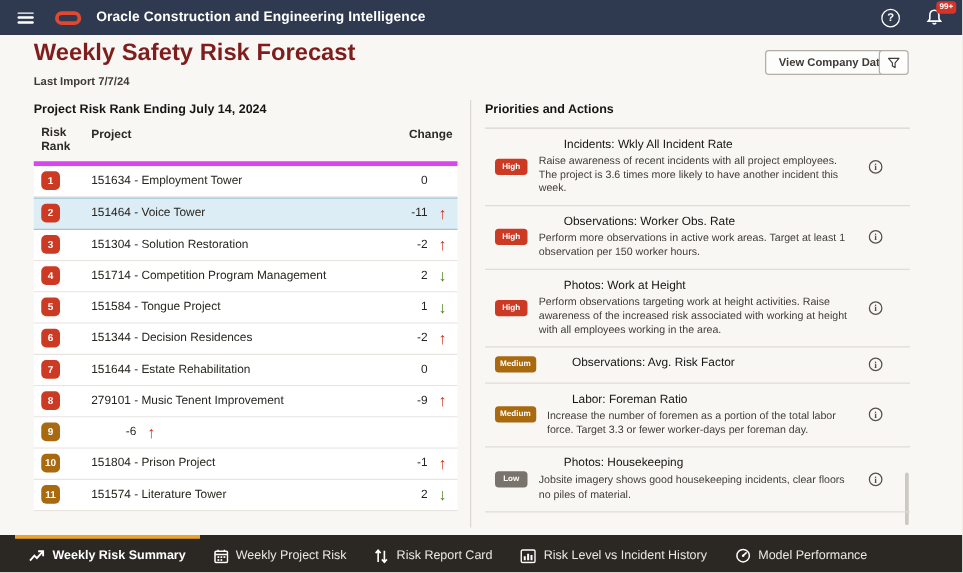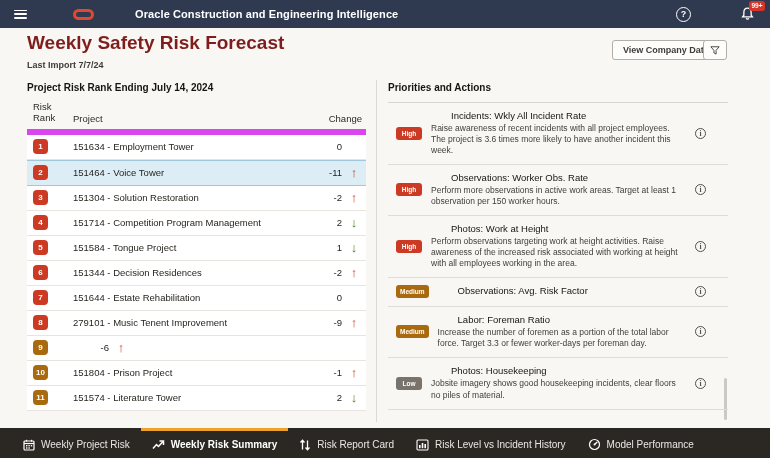--- a/index.html
+++ b/index.html
@@ -2,21 +2,21 @@
 <html style="--navy: #2f3a50; --red: #cd3a24; --amber: #a8690f; --green: #567e2b; --yellow: #eea42a; --sel: #ddedf6;"><head>
 <meta charset="utf-8">
 <style>
   html,body{margin:0;padding:0;background:#e8e6e2;}
   *{box-sizing:border-box;}
   .frame{position:relative;width:770px;height:458px;background:#f9f7f4;overflow:hidden;
          font-family:"Liberation Sans",sans-serif;color:#1d1b1a;}
 
   
   .topbar{position:absolute;top:0;left:0;width:770px;height:28px;background:var(--navy,#2f3a50);
-          display:flex;align-items:center;padding:0 14px;gap:29px;}
+          display:flex;align-items:center;padding:0 14px;}
   .hamburger{width:13px;height:9px;display:flex;flex-direction:column;justify-content:space-between;cursor:pointer;}
   .hamburger span{display:block;height:1.6px;background:#fff;border-radius:1px;}
   .oracle-logo{width:21px;height:11px;border:3px solid #e0492f;border-radius:7px;margin-left:17px;}
   .app-title{color:#fff;font-size:11px;font-weight:bold;margin-left:12px;letter-spacing:.1px;}
   .topbar .spacer{flex:1;}
   .help-btn{width:15px;height:15px;border:1.4px solid #fff;border-radius:50%;color:#fff;
             font-size:9px;font-weight:bold;display:flex;align-items:center;justify-content:center;margin-right:20px;cursor:pointer;}
   .bell-wrap{position:relative;width:16px;height:16px;cursor:pointer;}
   .notif-badge{position:absolute;top:-5px;left:9px;background:#d63427;color:#fff;font-size:6.5px;
                font-weight:bold;padding:1.5px 2.5px;border-radius:3px;line-height:1;}
@@ -26,22 +26,22 @@
   .last-import{position:absolute;left:27px;top:60px;font-size:9px;font-weight:bold;color:#3f3c38;}
   .view-data-btn{position:absolute;left:612px;top:40px;height:20px;padding:0 10px;background:#fdfdfc;
                  border:1px solid #b3aea8;border-radius:3px;font-size:9px;font-weight:bold;color:#3f3c38;
                  display:flex;align-items:center;cursor:pointer;font-family:inherit;}
   .filter-btn{position:absolute;left:703px;top:40px;width:24px;height:20px;background:#fdfdfc;
               border:1px solid #b3aea8;border-radius:3px;display:flex;align-items:center;justify-content:center;cursor:pointer;}
 
   
   .left-panel{position:absolute;left:27px;top:82px;width:339px;}
   .section-title{font-size:10px;font-weight:bold;color:#161513;}
-  .thead{display:flex;align-items:flex-end;margin-top:9px;padding-bottom:5px;border-bottom:6px solid #d946ef;
-         font-size:9.5px;font-weight:normal;color:#2c2a27;}
+  .thead{display:flex;margin-top:9px;padding-bottom:5px;border-bottom:4px solid #d946ef;
+         font-size:9.5px;font-weight:bold;color:#2c2a27;}
   .col-rank{width:46px;line-height:1.15;padding-left:6px;}
   .col-project{flex:1;}
   .col-change{width:60px;text-align:right;padding-right:4px;}
   .trow{display:flex;align-items:center;height:25px;background:#fff;border-bottom:1px solid #e8e5e1;cursor:pointer;}
   .trow.selected{background:var(--sel,#ddedf6);border-top:1px solid #a3c7da;border-bottom:1px solid #a3c7da;height:26px;}
   .rank-cell{width:46px;display:flex;padding-left:6px;}
   .rank-badge{min-width:15px;height:15px;border-radius:4px;color:#fff;font-size:8px;font-weight:bold;
               display:inline-flex;align-items:center;justify-content:center;padding:0 2px;}
   .rank-badge.red{background:var(--red,#cd3a24);}
   .rank-badge.amber{background:var(--amber,#a8690f);}
@@ -260,41 +260,41 @@
     <div class="ptxt">
       <div class="ptitle">Photos: Housekeeping</div>
       <div class="pbody">Jobsite imagery shows good housekeeping incidents, clear floors no piles of material.</div>
     </div>
     <span class="info">i</span>
   </div>
       </div>
   </div>
 
   <div class="tabbar">
+    <div class="tab active">
+      <svg width="13" height="12" viewBox="0 0 13 12">
+        <path d="M1 9.5 L4.5 5.5 L6.5 7.5 L11 2.5" fill="none" stroke="#fff" stroke-width="1.5"></path>
+        <path d="M7.5 2 L11.5 2 L11.5 6" fill="none" stroke="#fff" stroke-width="1.5"></path>
+      </svg>
+      <span>Weekly Risk Summary</span>
+    </div>
     <div class="tab">
       <svg width="12" height="12" viewBox="0 0 12 12">
         <rect x="1" y="2" width="10" height="9" rx="1" fill="none" stroke="#fff" stroke-width="1.2"></rect>
         <line x1="1" y1="4.5" x2="11" y2="4.5" stroke="#fff" stroke-width="1.2"></line>
         <line x1="3.5" y1="0.8" x2="3.5" y2="2.6" stroke="#fff" stroke-width="1.2"></line>
         <line x1="8.5" y1="0.8" x2="8.5" y2="2.6" stroke="#fff" stroke-width="1.2"></line>
         <rect x="3" y="6" width="1.4" height="1.4" fill="#fff"></rect>
           <rect x="5.4" y="6" width="1.4" height="1.4" fill="#fff"></rect>
         <rect x="7.8" y="6" width="1.4" height="1.4" fill="#fff"></rect>
           <rect x="3" y="8.3" width="1.4" height="1.4" fill="#fff"></rect>
         <rect x="5.4" y="8.3" width="1.4" height="1.4" fill="#fff"></rect>
       </svg>
       <span>Weekly Project Risk</span>
     </div>
-    <div class="tab active">
-      <svg width="13" height="12" viewBox="0 0 13 12">
-        <path d="M1 9.5 L4.5 5.5 L6.5 7.5 L11 2.5" fill="none" stroke="#fff" stroke-width="1.5"></path>
-        <path d="M7.5 2 L11.5 2 L11.5 6" fill="none" stroke="#fff" stroke-width="1.5"></path>
-      </svg>
-      <span>Weekly Risk Summary</span>
-    </div>
     <div class="tab">
       <svg width="12" height="12" viewBox="0 0 12 12">
         <path d="M3.5 10.5 L3.5 1.5 M1.5 3.5 L3.5 1.2 L5.5 3.5" fill="none" stroke="#fff" stroke-width="1.3"></path>
         <path d="M8.5 1.5 L8.5 10.5 M6.5 8.5 L8.5 10.8 L10.5 8.5" fill="none" stroke="#fff" stroke-width="1.3"></path>
       </svg>
       <span>Risk Report Card</span>
     </div>
     <div class="tab">
       <svg width="13" height="12" viewBox="0 0 13 12">
         <rect x="1" y="1" width="11" height="10" rx="1" fill="none" stroke="#fff" stroke-width="1.1"></rect>

